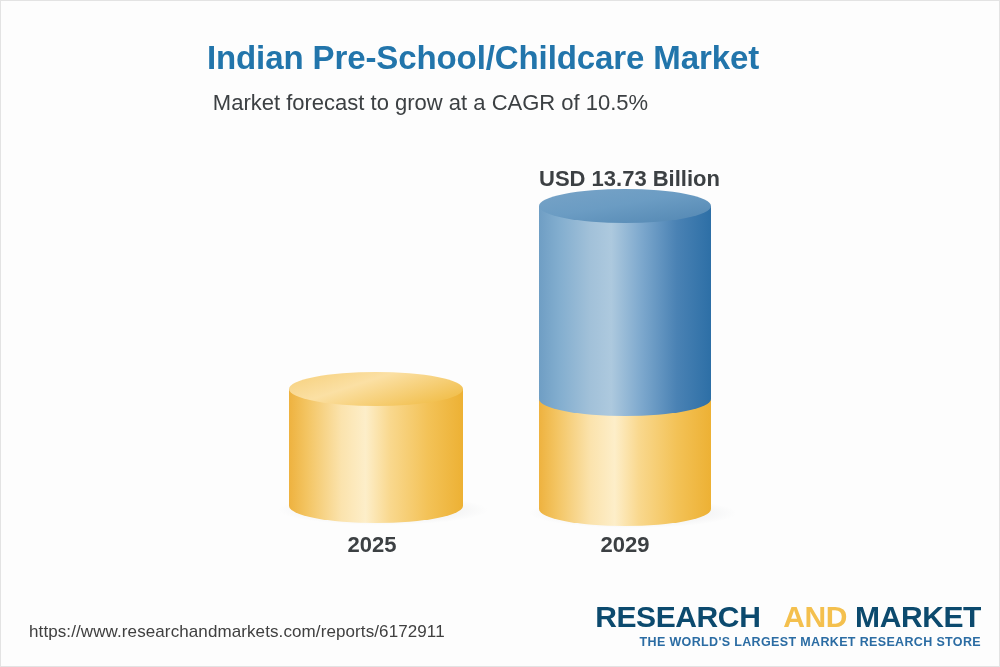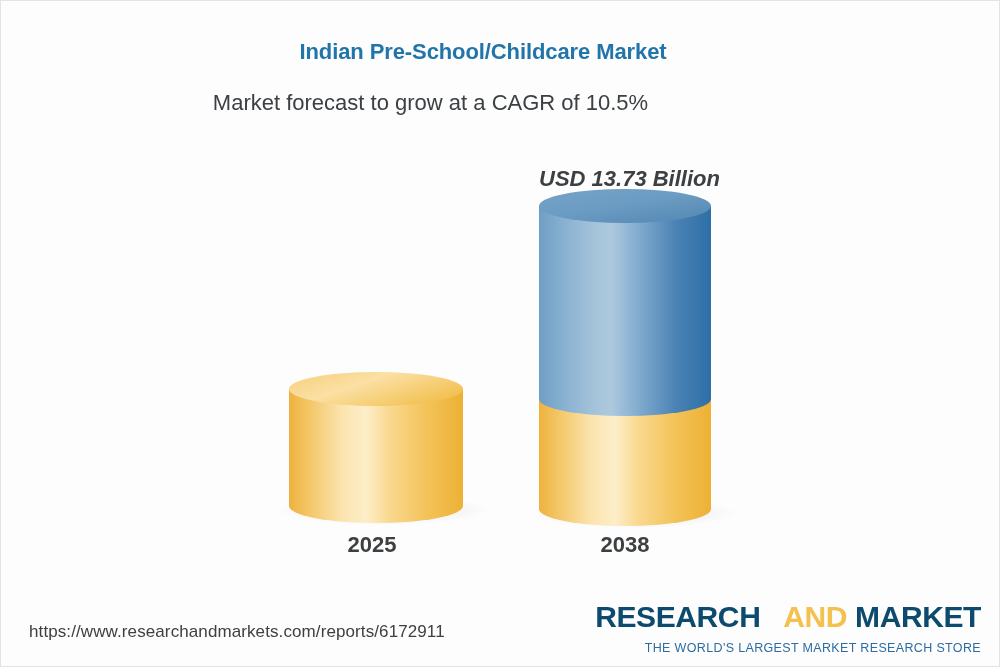--- a/index.html
+++ b/index.html
@@ -23,21 +23,21 @@
     overflow: hidden;
   }
 
   
   #chart-title {
     position: absolute;
     left: 0;
     top: 38px;
     width: 964px;
     text-align: center;
-    font-size: 22px;
+    font-size: 33px;
     font-weight: bold;
     color: #2275ab;
     letter-spacing: -0.1px;
   }
   #chart-subtitle {
     position: absolute;
     left: 0;
     top: 89px;
     width: 859px;
     text-align: center;
@@ -55,21 +55,20 @@
     height: 600px;
   }
 
   .value-label {
     position: absolute;
     text-align: left;
     font-size: 22px;
     font-weight: bold;
     color: #3c4043;
     white-space: nowrap;
-    font-style: italic;
   }
   .cat-label {
     position: absolute;
     text-align: center;
     font-size: 22px;
     font-weight: bold;
     color: #3c4043;
     white-space: nowrap;
   }
 
@@ -104,25 +103,25 @@
     font-size: 30px;
     font-weight: bold;
     letter-spacing: -0.4px;
     line-height: 1.05;
     white-space: nowrap;
   }
   .logo-blue { color: #0c4a6e; }
   .logo-gold { color: #f4c04e; margin-left: 15px; }
   #logo-tagline {
     font-size: 12.5px;
-    font-weight: normal;
+    font-weight: bold;
     color: #2b6ca3;
     letter-spacing: 0.35px;
     white-space: nowrap;
-    margin-top: 8px;
+    margin-top: 2px;
   }
 </style>
 </head>
 <body>
 
 <div id="page">
 
   <div id="chart-title">Indian Pre-School/Childcare Market</div>
 
   <div id="chart-subtitle">Market forecast to grow at a CAGR of 10.5%</div>
@@ -198,21 +197,21 @@
 
       <path d="M18,211 L18,321 A86,17 0 0 0 190,321 L190,211 Z" fill="url(#gradYellowBody2)"></path>
 
       <path d="M18,18 L18,211 A86,17 0 0 0 190,211 L190,18 Z" fill="url(#gradBlueBody)"></path>
 
       <ellipse cx="104" cy="18" rx="86" ry="17" fill="url(#gradBlueTop)"></ellipse>
     </svg>
 
     <div class="cat-label" id="label-cat-0">2025</div>
 
-    <div class="cat-label" id="label-cat-1">2038</div>
+    <div class="cat-label" id="label-cat-1">2029</div>
   </div>
 
   <div id="footer-url">https://www.researchandmarkets.com/reports/6172911</div>
 
   <div id="logo">
     <div id="logo-wordmark">
       <span class="logo-blue">RESEARCH</span><span class="logo-blue">&nbsp;</span><span class="logo-gold">AND</span><span class="logo-blue">&nbsp;</span><span class="logo-blue">MARKET</span>
     </div>
     <div id="logo-tagline">THE WORLD'S LARGEST MARKET RESEARCH STORE</div>
   </div>

